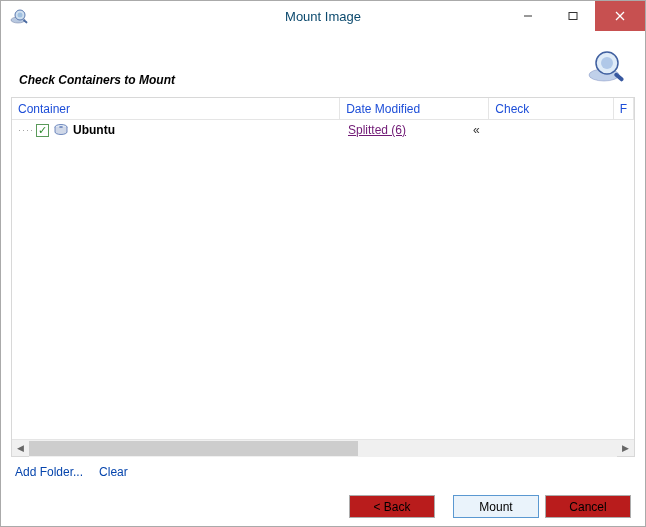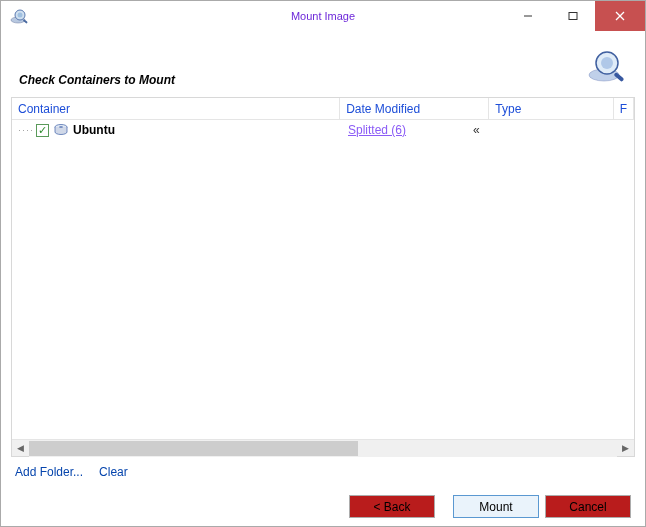--- a/index.html
+++ b/index.html
@@ -1,19 +1,19 @@
 <!DOCTYPE html>
 <html><head>
 <meta charset="utf-8">
 <style>
 * { box-sizing: border-box; margin: 0; padding: 0; }
 body { font-family: "Segoe UI", Tahoma, sans-serif; font-size: 12px; background: #fff; width: 646px; height: 527px; overflow: hidden; border: 1px solid #aaa; }
 .titlebar { height: 30px; background: #fff; display: flex; align-items: center; position: relative; }
 .titlebar-icon { width: 20px; height: 20px; margin-left: 8px; }
-.titlebar-title { position: absolute; left: 50%; transform: translateX(-50%); font-size: 11px; color: #6d28d9; }
+.titlebar-title { position: absolute; left: 50%; transform: translateX(-50%); font-size: 13px; color: #0c4a6e; }
 .winbtns { margin-left: auto; display: flex; height: 100%; }
 .winbtn { width: 45px; display: flex; align-items: center; justify-content: center; cursor: default; }
 .winbtn-close { background: #c75050; color: #fff; width: 50px; }
 .winbtn svg { width: 10px; height: 10px; }
 .header { padding: 14px 18px 10px 18px; display: flex; align-items: flex-end; font-style: italic; }
 .header-title { font-weight: bold; font-size: 12px; color: #000; }
 .header-icon { margin-left: auto; width: 42px; height: 42px; }
 .panel { margin: 0 10px; border: 1px solid #d8d8d8; height: 360px; display: flex; flex-direction: column; background: #fff; }
 .colheaders { display: flex; background: #fff; border-bottom: 1px solid #e5e5e5; height: 22px; align-items: center; font-size: 12px; color: #1d4ed8; }
 .colheaders > div { padding: 0 6px; border-right: 1px solid #e5e5e5; height: 100%; display: flex; align-items: center; }
@@ -24,21 +24,21 @@
 .treebody { flex: 1; overflow: hidden; position: relative; }
 .row { display: flex; align-items: center; height: 20px; font-size: 12px; }
 .row-container { width: 330px; display: flex; align-items: center; padding-left: 6px; }
 .tree-dots { color: #999; font-size: 9px; letter-spacing: 1px; margin-right: 2px; }
 .checkbox { width: 13px; height: 13px; border: 1px solid #5a9a5a; background: #fff; display: flex; align-items: center; justify-content: center; margin-right: 4px; }
 .checkbox-mark { color: #2a8a2a; font-size: 11px; line-height: 1; }
 .disk-icon { width: 16px; height: 14px; margin-right: 4px; }
 .row-name { font-weight: bold; }
 .row-date { width: 150px; padding: 0 6px; }
 .row-type { width: 125px; padding: 0 6px; }
-.row-type a { color: #8b5cf6; text-decoration: underline; cursor: pointer; margin-top: 16px; }
+.row-type a { color: #701a75; text-decoration: underline; cursor: pointer; margin-top: 16px; }
 .row-f { flex: 1; padding: 0 6px; color: #333; overflow: hidden; }
 .hscroll { height: 17px; background: #f0f0f0; display: flex; align-items: center; border-top: 1px solid #e5e5e5; }
 .hscroll-arrow { width: 17px; height: 17px; display: flex; align-items: center; justify-content: center; color: #666; font-size: 9px; }
 .hscroll-track { flex: 1; height: 17px; position: relative; background: #f0f0f0; }
 .hscroll-thumb { position: absolute; left: 0; top: 1px; height: 15px; width: 56%; background: #cdcdcd; }
 .linkbar { display: flex; align-items: center; padding: 8px 14px 4px 14px; font-size: 12px; }
 .linkbar .lnk { color: #0645ad; cursor: pointer; margin-right: 16px; }
 .linkbar .status { margin-left: auto; color: #333; }
 .btnbar { display: flex; justify-content: flex-end; padding: 12px 14px; gap: 6px; }
 .btn { min-width: 86px; height: 23px; border: 1px solid #acacac; background: #b91c1c; font-size: 12px; cursor: default; }
@@ -86,21 +86,21 @@
         <circle cx="22" cy="18" r="6" fill="#b0c8e8"></circle>
         <rect x="31" y="27" width="11" height="4" rx="2" fill="#3858a0" transform="rotate(40 31 27)"></rect>
       </svg>
   </span>
 </div>
 
 <div class="panel">
   <div class="colheaders">
     <div class="col-container">Container</div>
     <div class="col-date">Date Modified</div>
-    <div class="col-type">Type</div>
+    <div class="col-type">Check</div>
     <div class="col-f">F</div>
   </div>
   <div class="treebody">
     <div class="row">
       <div class="row-container">
         <span class="tree-dots">····</span>
         <span class="checkbox">
             <span class="checkbox-mark">✓</span>
           </span>
         <span class="disk-icon">

